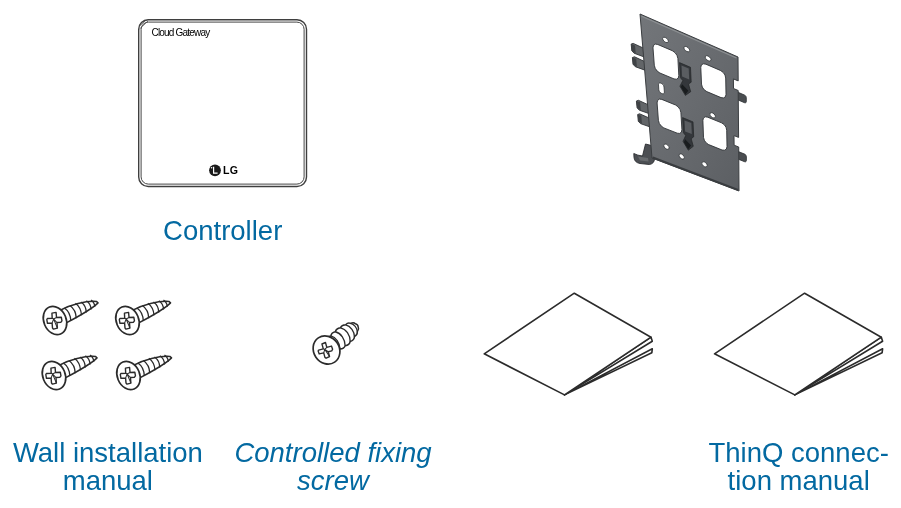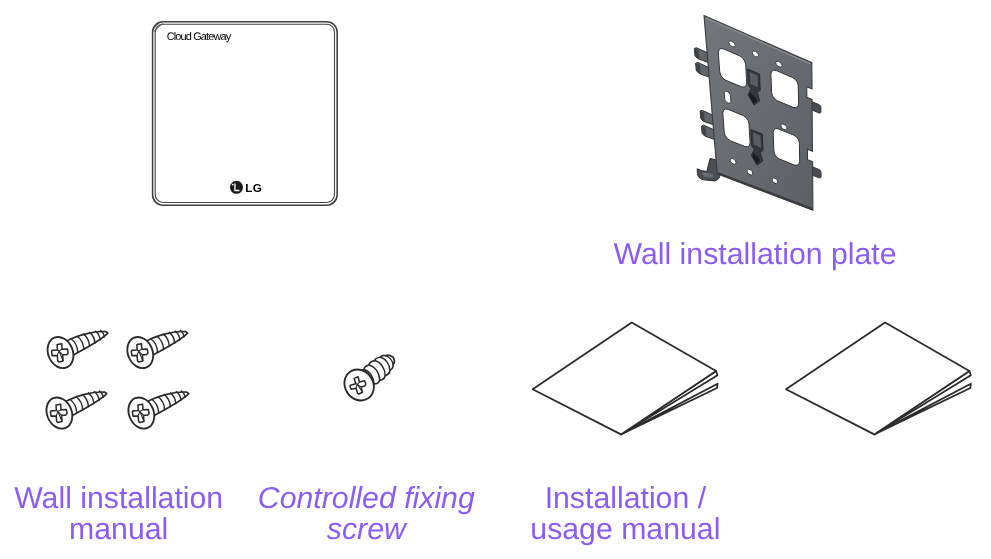--- a/index.html
+++ b/index.html
@@ -1,16 +1,16 @@
 <!DOCTYPE html>
 <html><head><meta charset="utf-8">
 <style>
  html,body{margin:0;padding:0;background:#fff;}
  #canvas{position:relative;width:901px;height:508px;background:#fff;overflow:hidden;
-   font-family:"Liberation Sans",sans-serif;color:#8b5cf6;}
+   font-family:"Liberation Sans",sans-serif;color:#0369a1;}
  .lbl{position:absolute;text-align:center;font-size:27.5px;line-height:28px;white-space:pre;transform:translateX(-50%);}
 </style></head>
 <body>
 <div id="canvas">
 <svg width="901" height="508" viewBox="0 0 901 508" style="position:absolute;left:0;top:0">
 <defs>
  <linearGradient id="plateg" x1="0" y1="0" x2="1" y2="1">
   <stop offset="0" stop-color="#73767a"></stop>
           <stop offset="0.55" stop-color="#676a6e"></stop>
           <stop offset="1" stop-color="#5c5f63"></stop>
@@ -96,19 +96,19 @@
 <use href="#fscrew" transform="translate(326.5,350) rotate(-34)"></use>
 
 <path d="M564.5,394.9 L651.8,352.8 L652.3,348.8 Z" fill="#fff" stroke="#2b2b2b" stroke-width="1.6" stroke-linejoin="round"></path>
       <path d="M564.5,394.9 L652.3,341.2 L651.0,337.2 Z" fill="#fff" stroke="#2b2b2b" stroke-width="1.6" stroke-linejoin="round"></path>
       <path d="M574.3,293.2 L651.0,337.2 L564.5,394.9 L484.2,353.8 Z" fill="#fff" stroke="#2b2b2b" stroke-width="1.6" stroke-linejoin="round"></path>
 <path d="M794.8,394.9 L882.1,352.8 L882.6,348.8 Z" fill="#fff" stroke="#2b2b2b" stroke-width="1.6" stroke-linejoin="round"></path>
       <path d="M794.8,394.9 L882.6,341.2 L881.3,337.2 Z" fill="#fff" stroke="#2b2b2b" stroke-width="1.6" stroke-linejoin="round"></path>
       <path d="M804.6,293.2 L881.3,337.2 L794.8,394.9 L714.5,353.8 Z" fill="#fff" stroke="#2b2b2b" stroke-width="1.6" stroke-linejoin="round"></path>
 </svg>
 
-<div class="lbl" style="left:686.4px;top:216.6px;">Wall installation plate</div>
+<div class="lbl" style="left:222.7px;top:216.6px;">Controller</div>
 <div class="lbl" style="left:107.9px;top:438.8px;">Wall installation
 manual</div>
 <div class="lbl" style="left:333px;top:438.8px;font-style:italic;">Controlled fixing
 screw</div>
-<div class="lbl" style="left:568.5px;top:438.8px;">Installation /
-usage manual</div>
+<div class="lbl" style="left:798.7px;top:438.8px;">ThinQ connec-
+tion manual</div>
 </div>
 </body></html>

